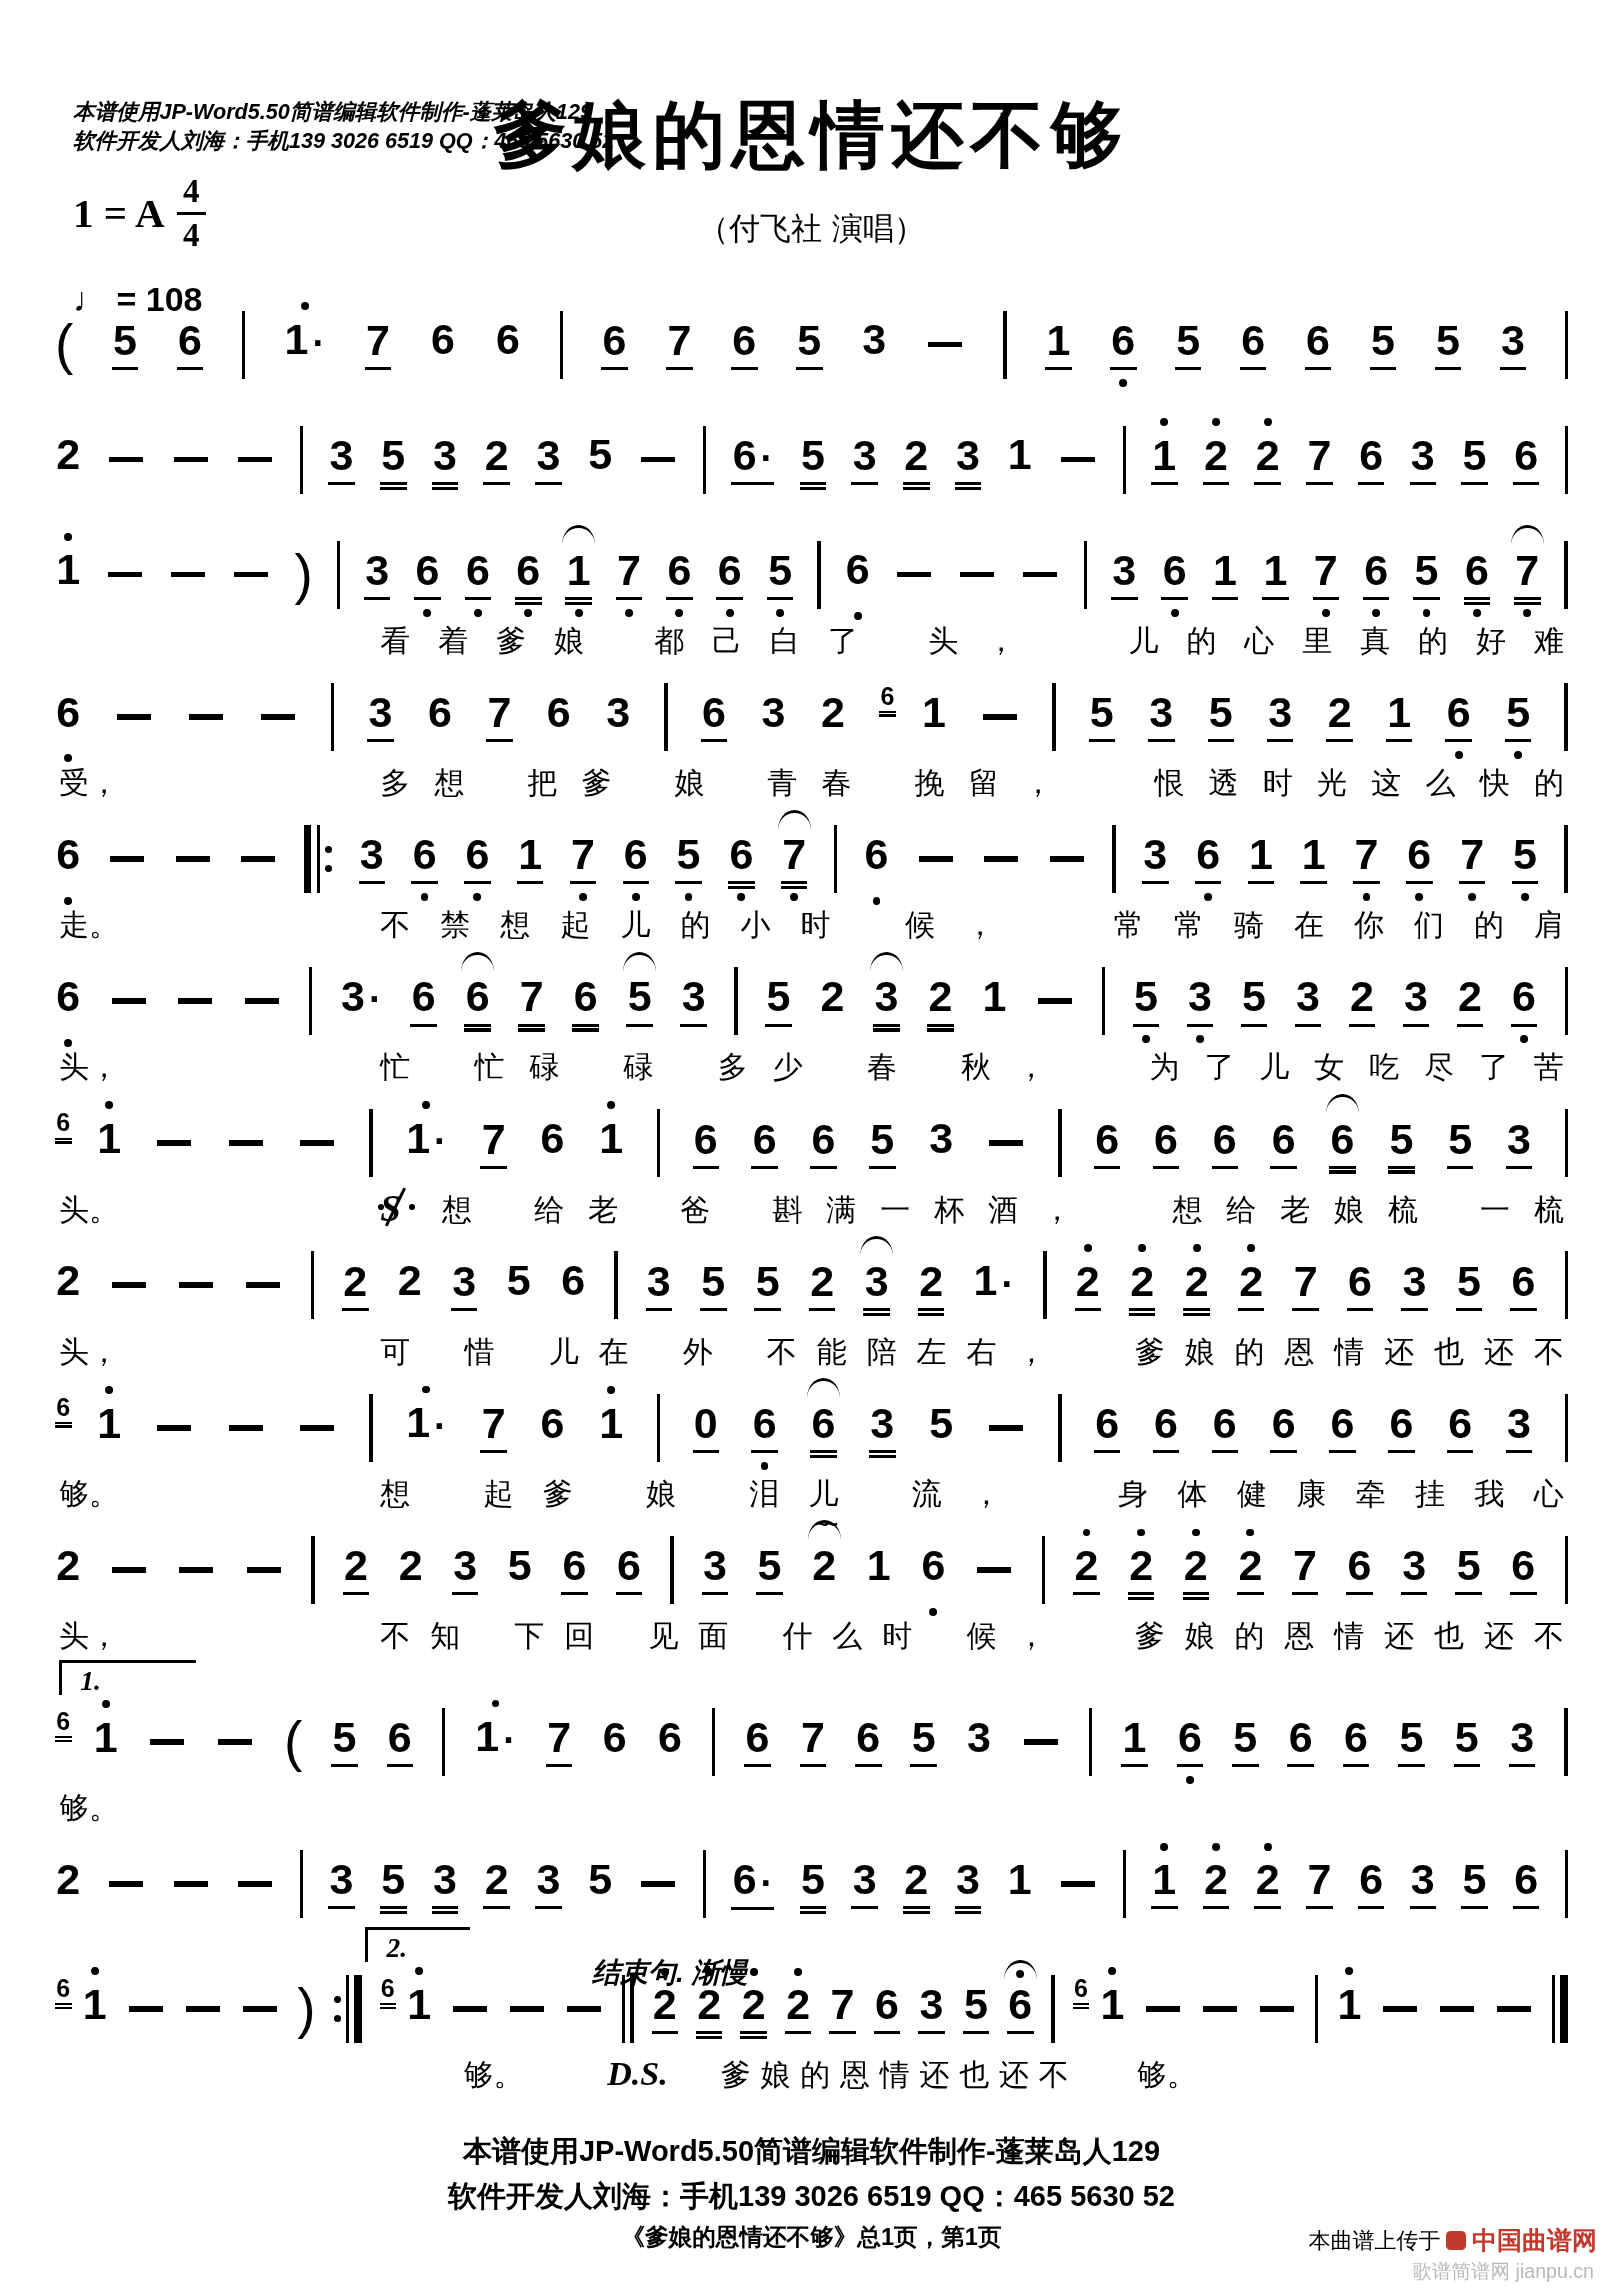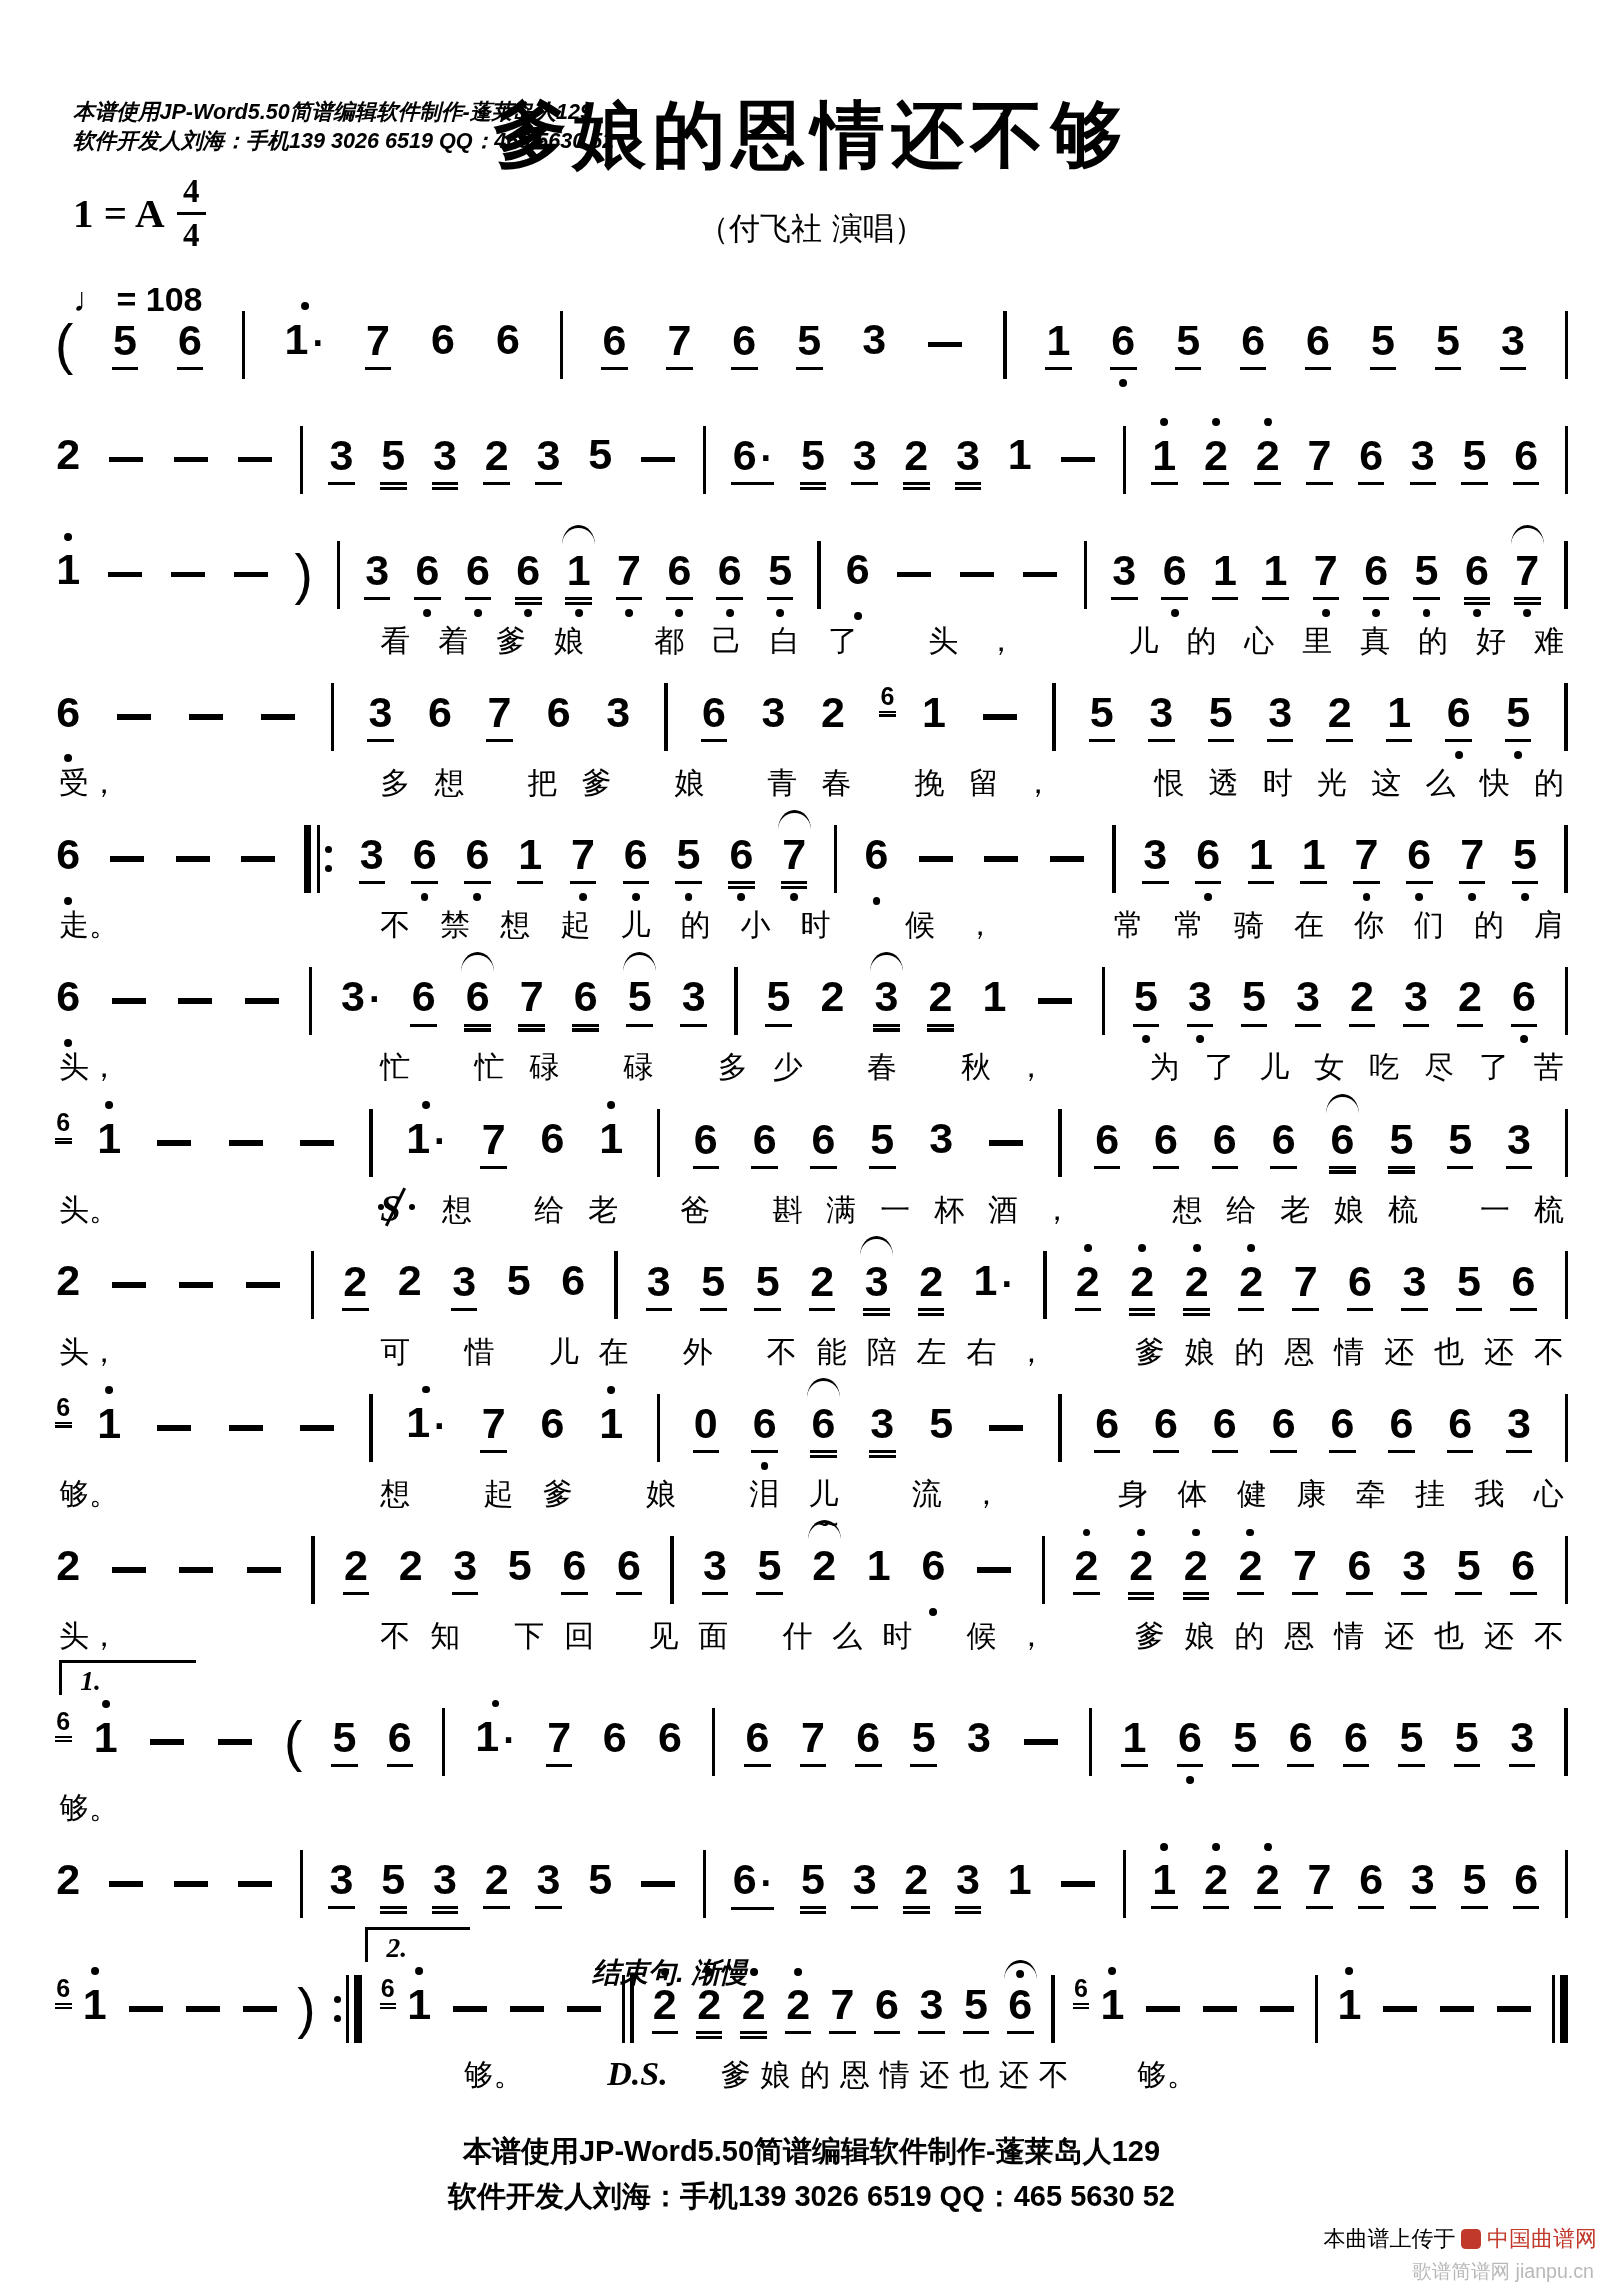--- a/index.html
+++ b/index.html
@@ -79,21 +79,21 @@
          background:#000;transform:rotate(26deg);}
   .segno::after{content:"";position:absolute;left:-2.6px;top:14.4px;width:5.9px;height:5.9px;
          border-radius:50%;background:#000;box-shadow:31px 0 0 #000;}
   
   .footer{position:absolute;left:0;width:100%;top:2132px;text-align:center;}
   .f1,.f2{font-size:29px;font-weight:700;}
   .f2{margin-top:5.2px;}
   .f3{font-size:23.6px;font-weight:700;margin-top:3.9px;}
   .wm{position:absolute;right:26px;top:2224px;display:flex;align-items:center;gap:6px;font-size:22px;}
   .wm-logo{width:19.6px;height:19.6px;border-radius:4.6px;flex:none;}
-  .wm-site{font-weight:400;font-size:22px;text-align:center;}
+  .wm-site{font-weight:700;font-size:25px;text-align:center;}
   .wm-sub{position:absolute;right:29px;top:2258px;font-size:19.6px;}
 </style>
 </head>
 <body>
 
 <div class="page">
 
   <div class="credit-top">
     <div>本谱使用JP-Word5.50简谱编辑软件制作-蓬莱岛人129</div>
     <div>软件开发人刘海：手机139 3026 6519  QQ：465 5630 52</div>
@@ -911,20 +911,21 @@
             <span class="lchar">不</span>
           </span>
           <span class="seg seg-3">够。</span>
         </div>
       </div>
     </div>
 
   <div class="footer">
     <div class="f1">本谱使用JP-Word5.50简谱编辑软件制作-蓬莱岛人129</div>
     <div class="f2">软件开发人刘海：手机139 3026 6519  QQ：465 5630 52</div>
+    <div class="f3">《爹娘的恩情还不够》总1页，第1页</div>
   </div>
 
   <div class="wm">
     <span>本曲谱上传于</span>
     <span class="wm-logo" style="background: rgb(192, 57, 43);"></span>
     <span class="wm-site" style="color: rgb(192, 57, 43);">中国曲谱网</span>
   </div>
   <div class="wm-sub" style="color: rgb(185, 185, 185);">歌谱简谱网 jianpu.cn</div>
 
 </div>

